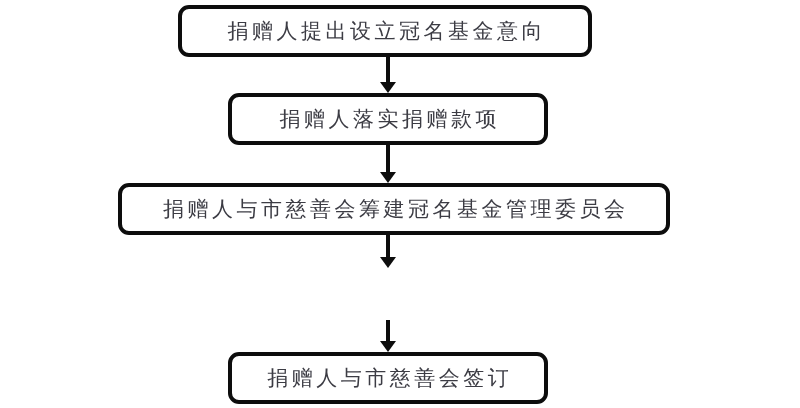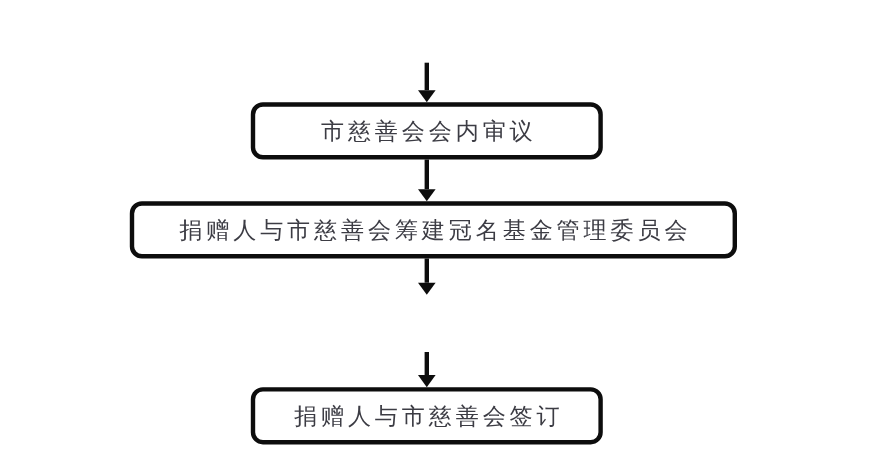--- a/index.html
+++ b/index.html
@@ -56,23 +56,26 @@
     border-left: 8px solid transparent;
     border-right: 8px solid transparent;
     border-top: 11px solid #0d0d0d;
   }
 </style>
 </head>
 <body>
 
 <div id="canvas">
 
+  <div class="node" style="left: 178px; top: 5px; width: 414px; height: 52px;">
+    <span class="node-label">捐赠人提出设立冠名基金意向</span>
+  </div>
 
   <div class="node" style="left: 228px; top: 93px; width: 320px; height: 52px;">
-    <span class="node-label">市慈善会会内审议</span>
+    <span class="node-label">捐赠人落实捐赠款项</span>
   </div>
 
   <div class="node" style="left: 118px; top: 183px; width: 552px; height: 52px;">
     <span class="node-label">捐赠人与市慈善会筹建冠名基金管理委员会</span>
   </div>
 
 
   <div class="node" style="left: 228px; top: 352px; width: 320px; height: 52px;">
     <span class="node-label">捐赠人与市慈善会签订</span>
   </div>

